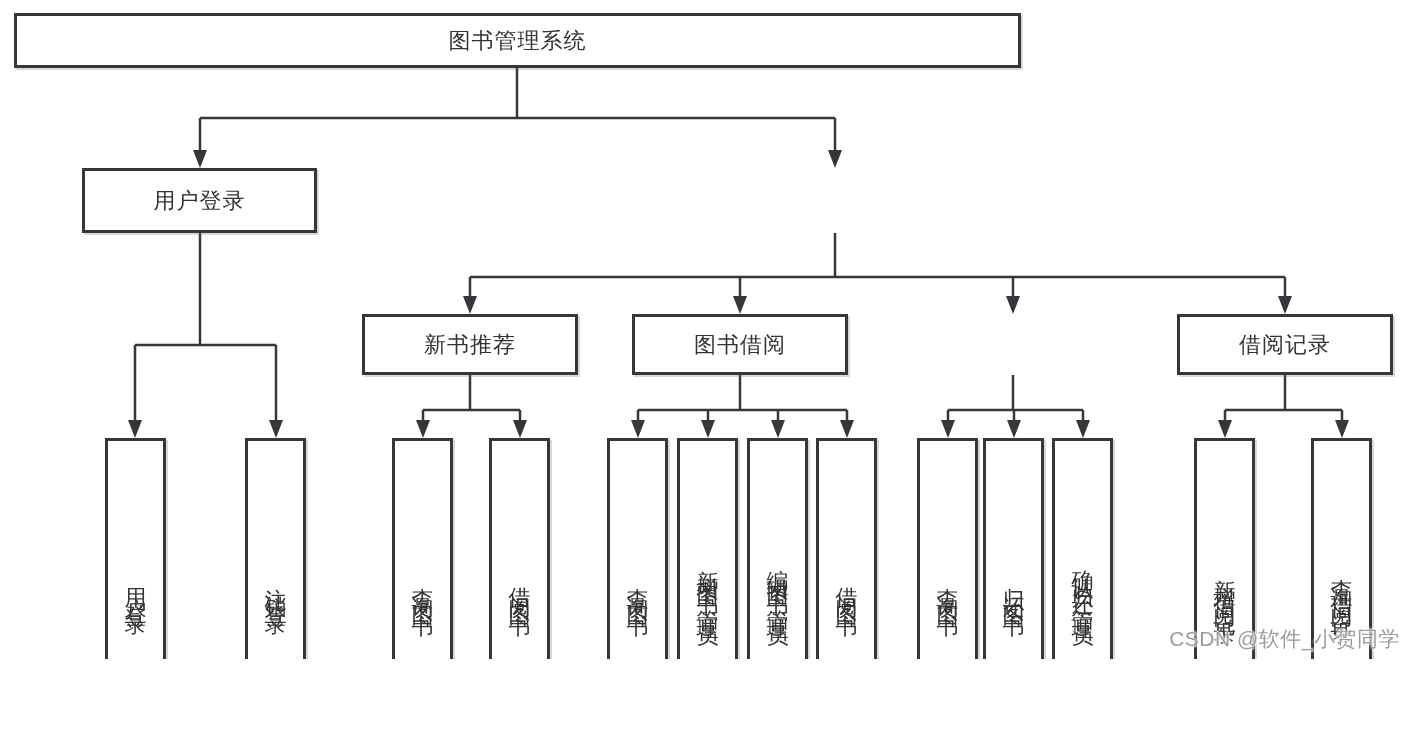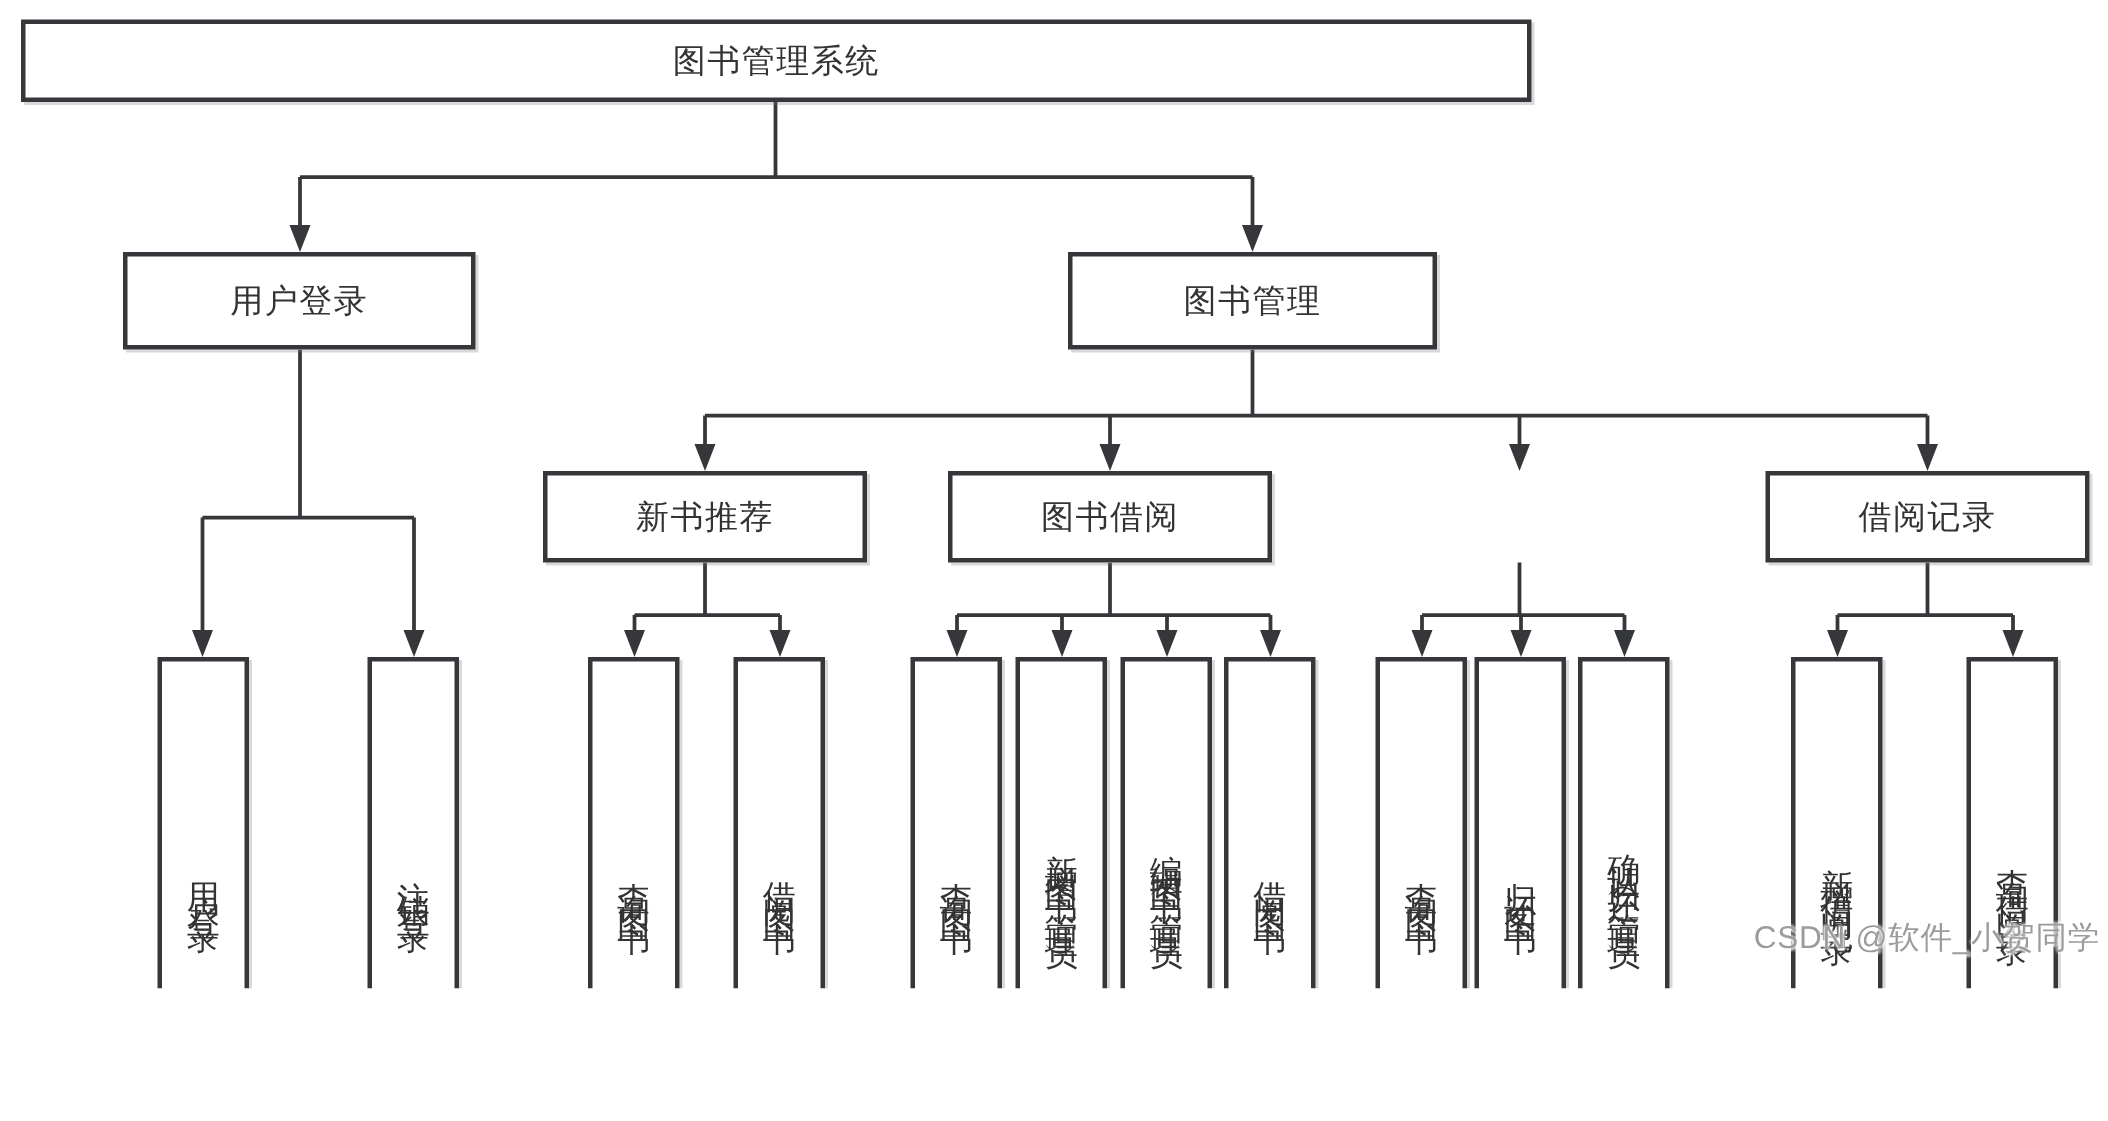--- a/index.html
+++ b/index.html
@@ -42,21 +42,21 @@
     text-orientation: mixed;
     font-size: 22px;
     letter-spacing: 9px;
     line-height: 1;
     white-space: nowrap;
   }
   .vbox.dense span { letter-spacing: 8px; }
   #watermark {
     position: absolute;
     right: 5px;
-    bottom: 20px;
+    bottom: 6px;
     font-size: 21px;
     color: #9c9c9c;
     letter-spacing: 0.5px;
     text-shadow: 0 0 3px #ffffff, 1px 1px 2px #ffffff, -1px -1px 2px #ffffff;
     z-index: 10;
     white-space: nowrap;
   }
 </style>
 </head>
 <body>
@@ -98,21 +98,20 @@
                M1007,420 L1021,420 L1014,438 Z
                M1076,420 L1090,420 L1083,438 Z
                M1218,420 L1232,420 L1225,438 Z
                M1335,420 L1349,420 L1342,438 Z"></path>
     </g>
   </svg>
 
   <div class="node hbox" style="left:14px; top:13px; width:1007px; height:55px;">图书管理系统</div>
 
   <div class="node hbox" style="left:82px; top:168px; width:235px; height:65px;">用户登录</div>
-  <div class="node hbox" style="left:712px; top:168px; width:246px; height:65px;">图书管理</div>
 
   <div class="node hbox" style="left:632px; top:314px; width:216px; height:61px;">图书借阅</div>
   <div class="node hbox" style="left:362px; top:314px; width:216px; height:61px;">新书推荐</div>
   <div class="node hbox" style="left:1177px; top:314px; width:216px; height:61px;">借阅记录</div>
 
   <div class="node vbox" style="left:105px;">
     <span>用户登录</span>
   </div>
   <div class="node vbox" style="left:245px;">
     <span>注销登录</span>

